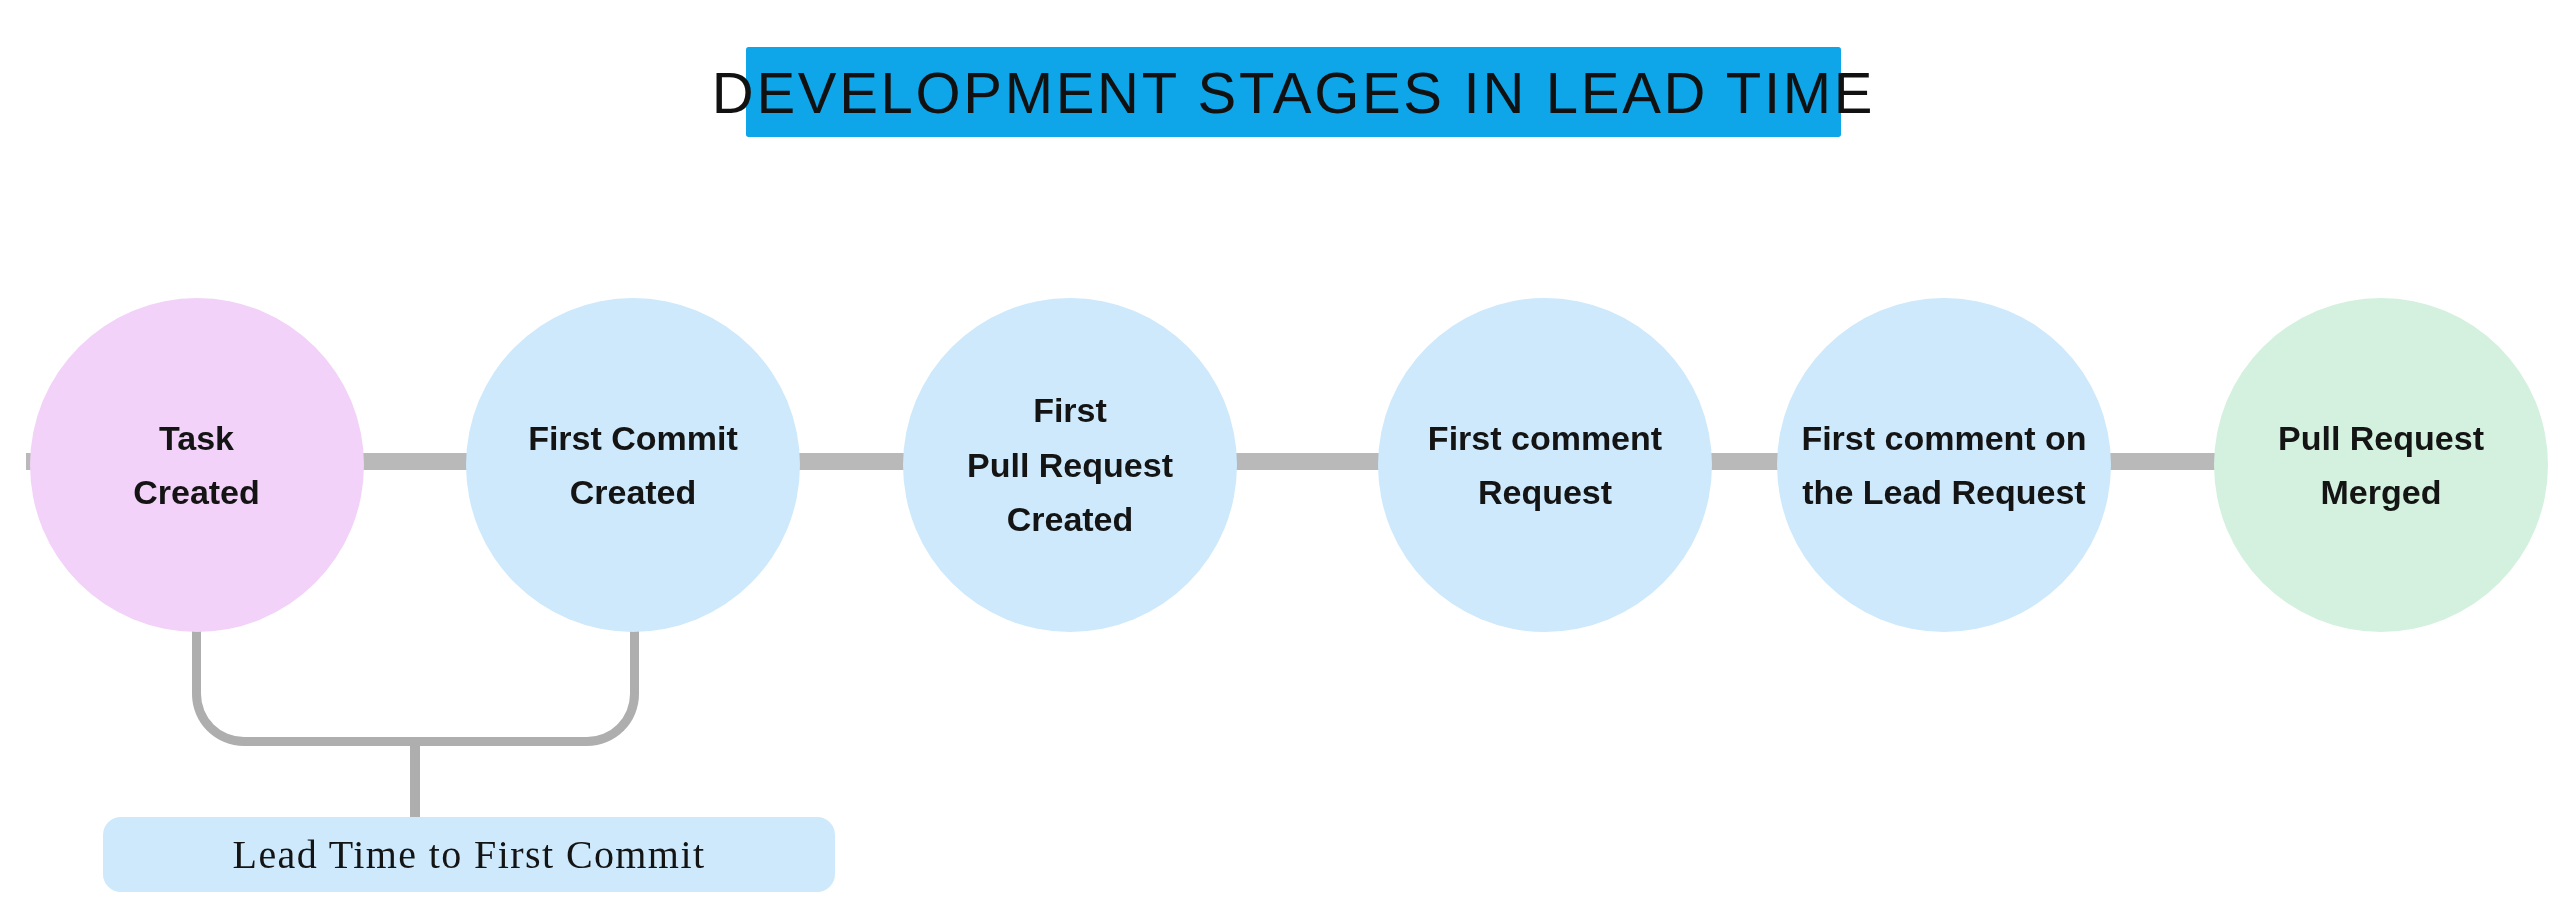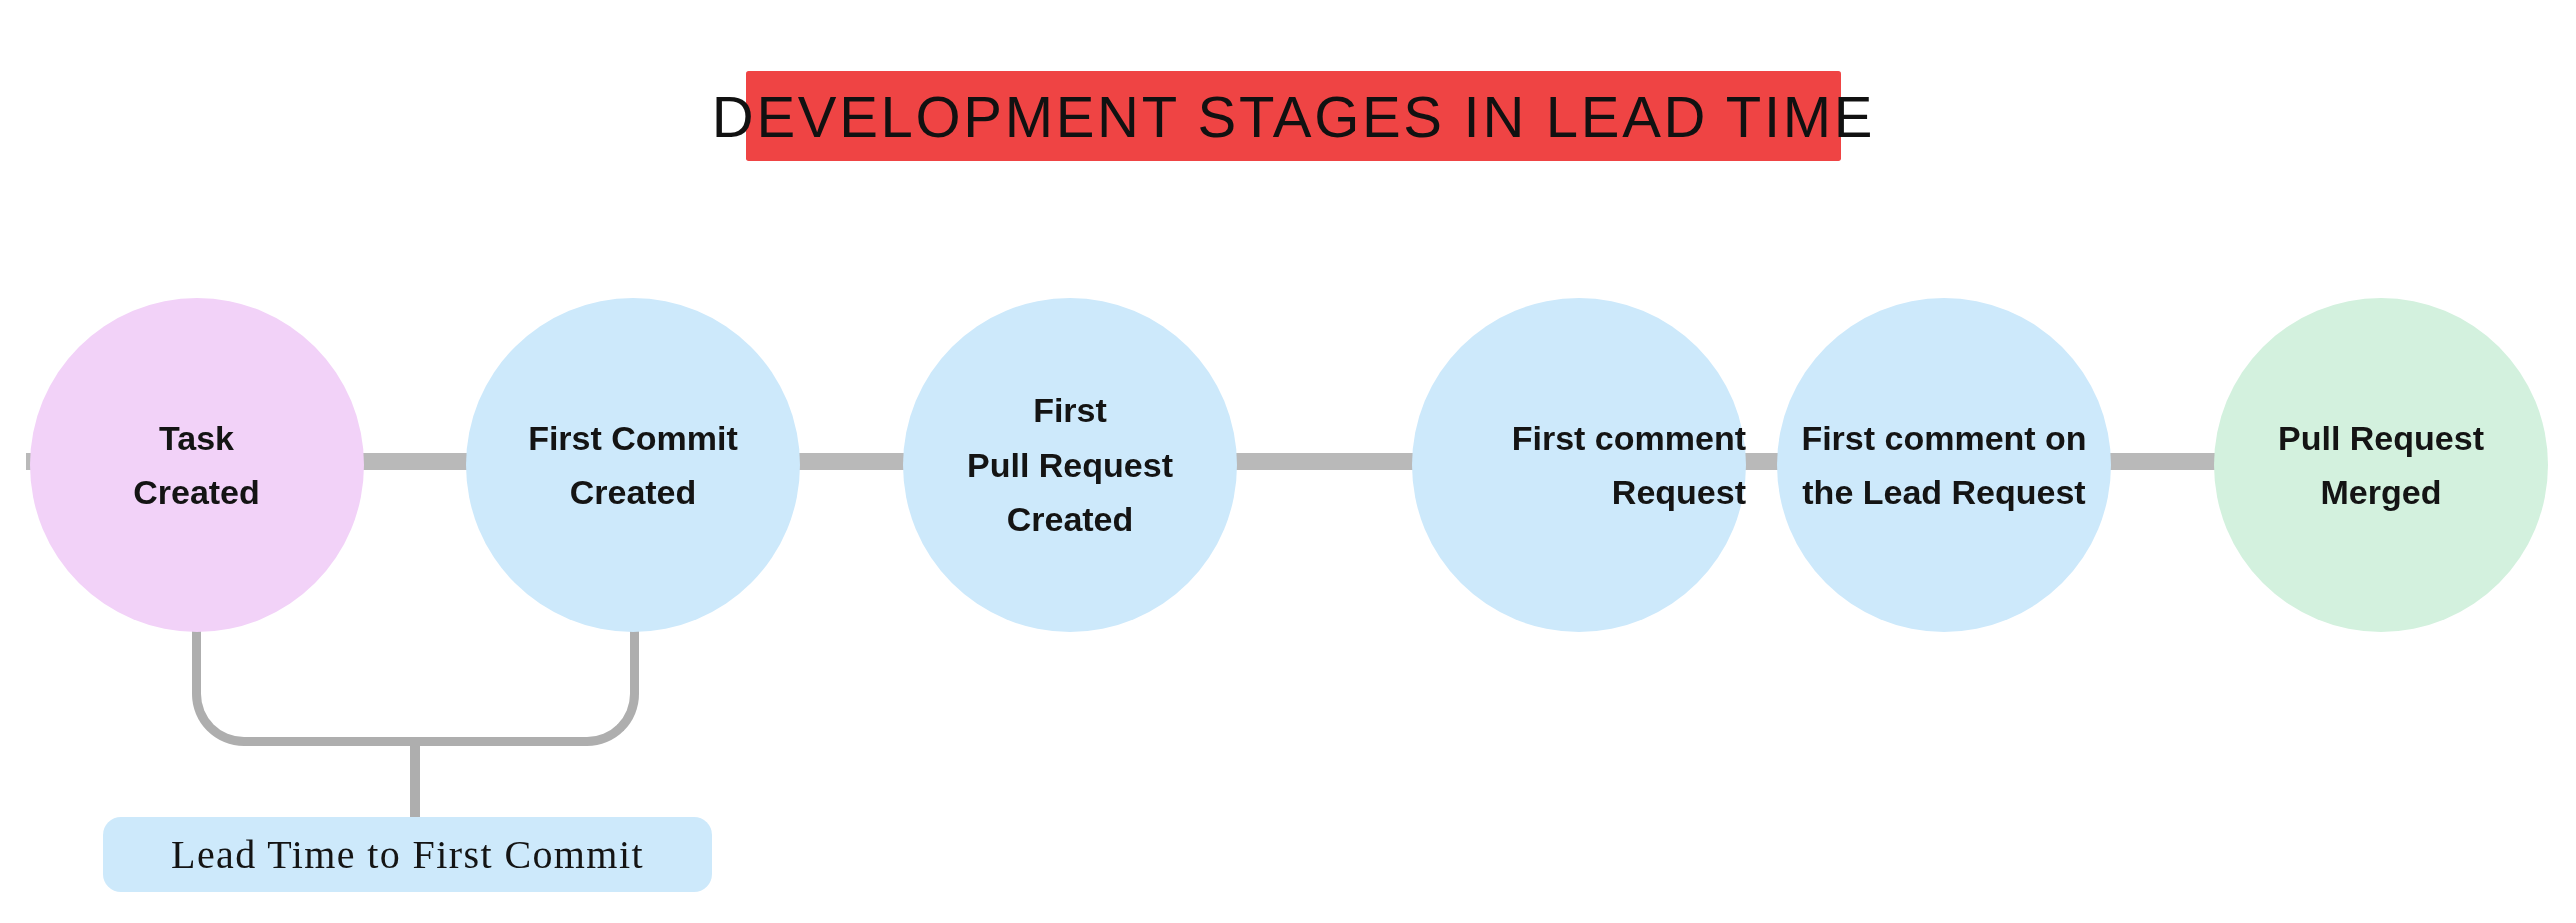--- a/index.html
+++ b/index.html
@@ -59,21 +59,21 @@
     border-bottom-right-radius: 52px;
   }
   .bracket-stem {
     position: absolute;
     left: 410px; top: 742px;
     width: 9.6px; height: 76px;
   }
   .annotation-box {
     position: absolute;
     left: 103px; top: 817px;
-    width: 609px; height: 75px;
+    width: 732px; height: 75px;
     border-radius: 18px;
     display: flex; align-items: center; justify-content: center;
   }
   .annotation-text {
     font-size: 40px;
     letter-spacing: 1.4px;
     white-space: nowrap;
     color: #141414;
     font-family: cursive;
   }
@@ -95,35 +95,35 @@
       </div>
       <div class="circle" style="left: 466px; top: 298px; background: rgb(205, 233, 251);">
         <div class="circle-line">First Commit</div>
         <div class="circle-line">Created</div>
       </div>
       <div class="circle" style="left: 903px; top: 298px; background: rgb(205, 233, 251);">
         <div class="circle-line">First</div>
         <div class="circle-line">Pull Request</div>
         <div class="circle-line">Created</div>
       </div>
-      <div class="circle" style="left: 1412px; top: 298px; background: rgb(205, 233, 251); align-items: flex-end;">
+      <div class="circle" style="left: 1378px; top: 298px; background: rgb(205, 233, 251);">
         <div class="circle-line">First comment</div>
         <div class="circle-line">Request</div>
       </div>
       <div class="circle" style="left: 1777px; top: 298px; background: rgb(205, 233, 251);">
         <div class="circle-line">First comment on</div>
         <div class="circle-line">the Lead Request</div>
       </div>
       <div class="circle" style="left: 2214px; top: 298px; background: rgb(211, 241, 222);">
         <div class="circle-line">Pull Request</div>
         <div class="circle-line">Merged</div>
       </div>
     </div>
 
-  <div class="title-box" style="background: #ef4444; margin-top: 24px;">
+  <div class="title-box" style="background: #0ea5e9;">
     <span class="title-text">DEVELOPMENT STAGES IN LEAD TIME</span>
   </div>
 
   <div class="annotation-box" style="background: rgb(205, 233, 251);">
     <span class="annotation-text">Lead Time to First Commit</span>
   </div>
 
 </div>
 
 

